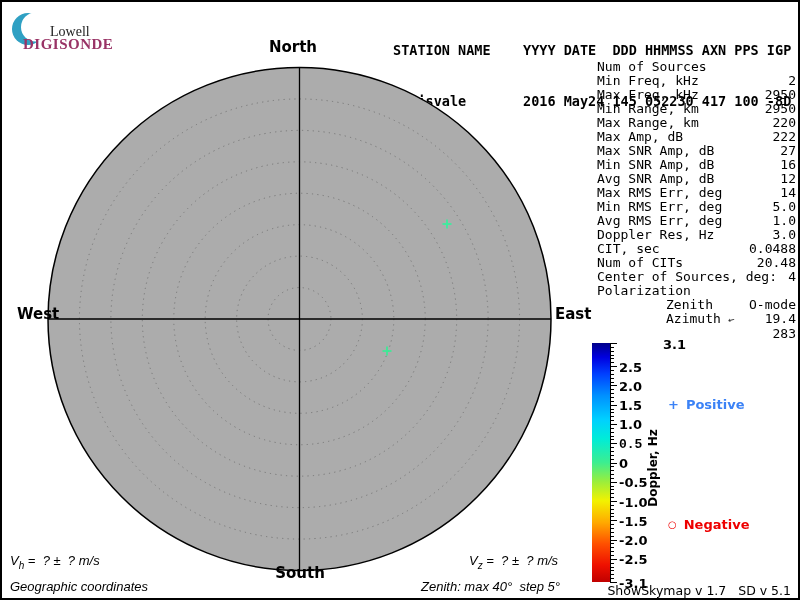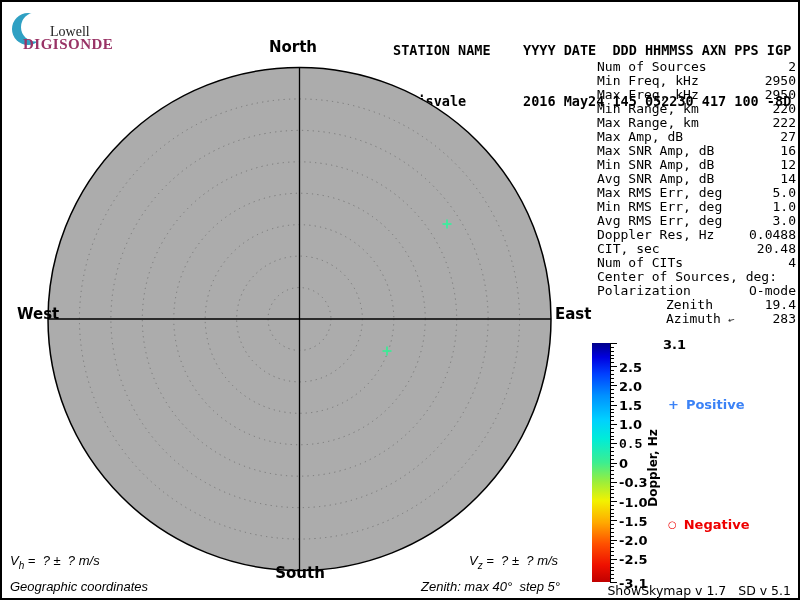--- a/index.html
+++ b/index.html
@@ -14,21 +14,21 @@
   .logo-digisonde{position:absolute;left:13px;top:30px;font-family:"Liberation Serif",serif;
                font-size:15px;font-weight:bold;color:#993366;letter-spacing:.5px;}
 
   
   .header{position:absolute;left:391px;top:6px;font-family:"DejaVu Sans Mono",monospace;
           font-size:13.5px;font-weight:bold;line-height:17px;white-space:pre;}
 
   
   .stats{position:absolute;left:595px;top:58px;width:199px;
          font-family:"DejaVu Sans Mono",monospace;font-size:13px;}
-  .srow{display:flex;justify-content:space-between;height:14px;line-height:14px;white-space:pre;}
+  .srow{display:flex;justify-content:space-between;height:14px;line-height:14px;white-space:pre;flex-direction:column;}
   .srow.indent{padding-left:69px;}
   .sval{text-align:right;}
   .azArrow{display:inline-block;transform:rotate(-13deg);font-size:11px;margin-left:7px;color:#333;}
 
   
   .skysvg{position:absolute;left:0;top:0;}
   .dir{position:absolute;font-size:15px;font-weight:bold;}
   .dir-n{left:291px;top:36px;transform:translateX(-50%);}
   .dir-s{left:280px;top:562px;transform:translateX(-50%);margin-left:18px;}
   .dir-w{left:15px;top:303px;}
@@ -189,21 +189,21 @@
     <div class="cbar-label" style="top: 383.903px;">2.0</div>
     <div class="cbar-tick" style="left: 608px; width: 7px; top: 402.677px;"></div>
     <div class="cbar-label" style="top: 403.177px;">1.5</div>
     <div class="cbar-tick" style="left: 608px; width: 7px; top: 421.952px;"></div>
     <div class="cbar-label" style="top: 422.452px;">1.0</div>
     <div class="cbar-tick" style="left: 608px; width: 7px; top: 441.226px;"></div>
     <div class="cbar-label" style="top: 441.726px; font-family: Liberation Mono, monospace;">0.5</div>
     <div class="cbar-tick" style="left: 608px; width: 7px; top: 460.5px;"></div>
     <div class="cbar-label" style="top: 461px;">0</div>
     <div class="cbar-tick" style="left: 608px; width: 7px; top: 479.774px;"></div>
-    <div class="cbar-label" style="top: 480.274px;">-0.3</div>
+    <div class="cbar-label" style="top: 480.274px;">-0.5</div>
     <div class="cbar-tick" style="left: 608px; width: 7px; top: 499.048px;"></div>
     <div class="cbar-label" style="top: 499.548px;">-1.0</div>
     <div class="cbar-tick" style="left: 608px; width: 7px; top: 518.323px;"></div>
     <div class="cbar-label" style="top: 518.823px;">-1.5</div>
     <div class="cbar-tick" style="left: 608px; width: 7px; top: 537.597px;"></div>
     <div class="cbar-label" style="top: 538.097px;">-2.0</div>
     <div class="cbar-tick" style="left: 608px; width: 7px; top: 556.871px;"></div>
     <div class="cbar-label" style="top: 557.371px;">-2.5</div>
     <div class="cbar-tick" style="left: 608px; width: 7px; top: 580px;"></div>
     <div class="cbar-label" style="top: 580.5px;">-3.1</div>

